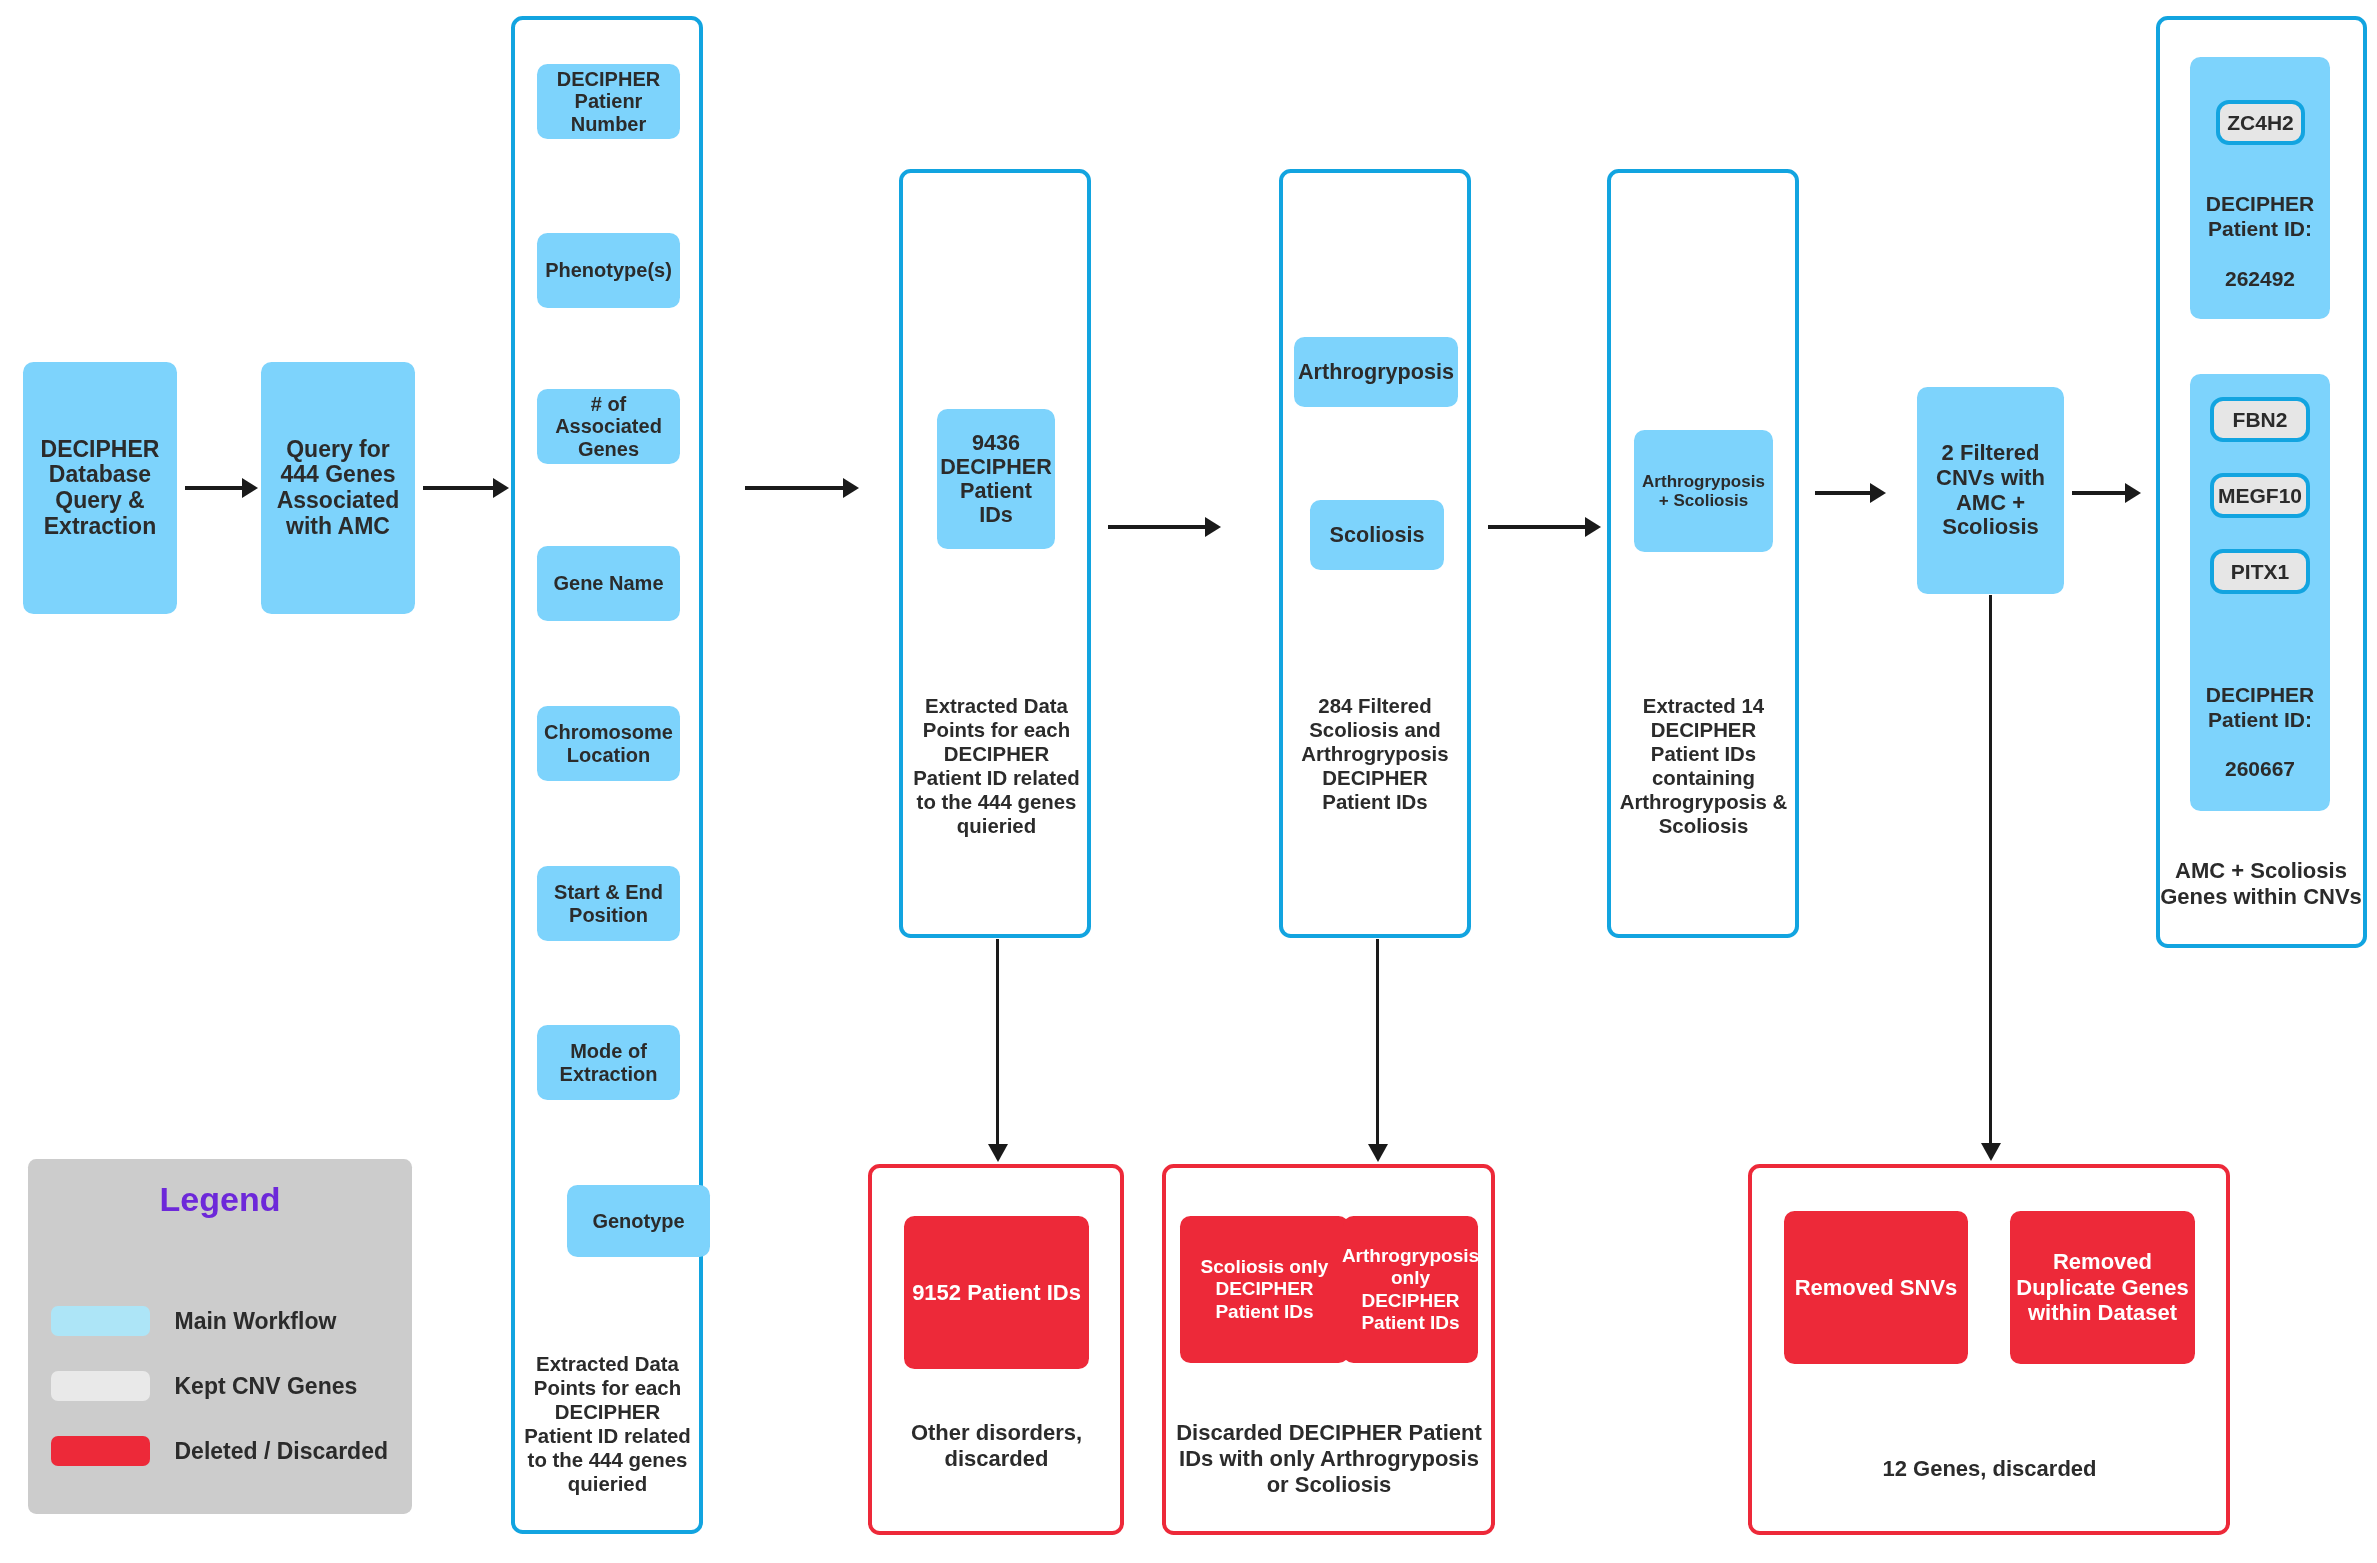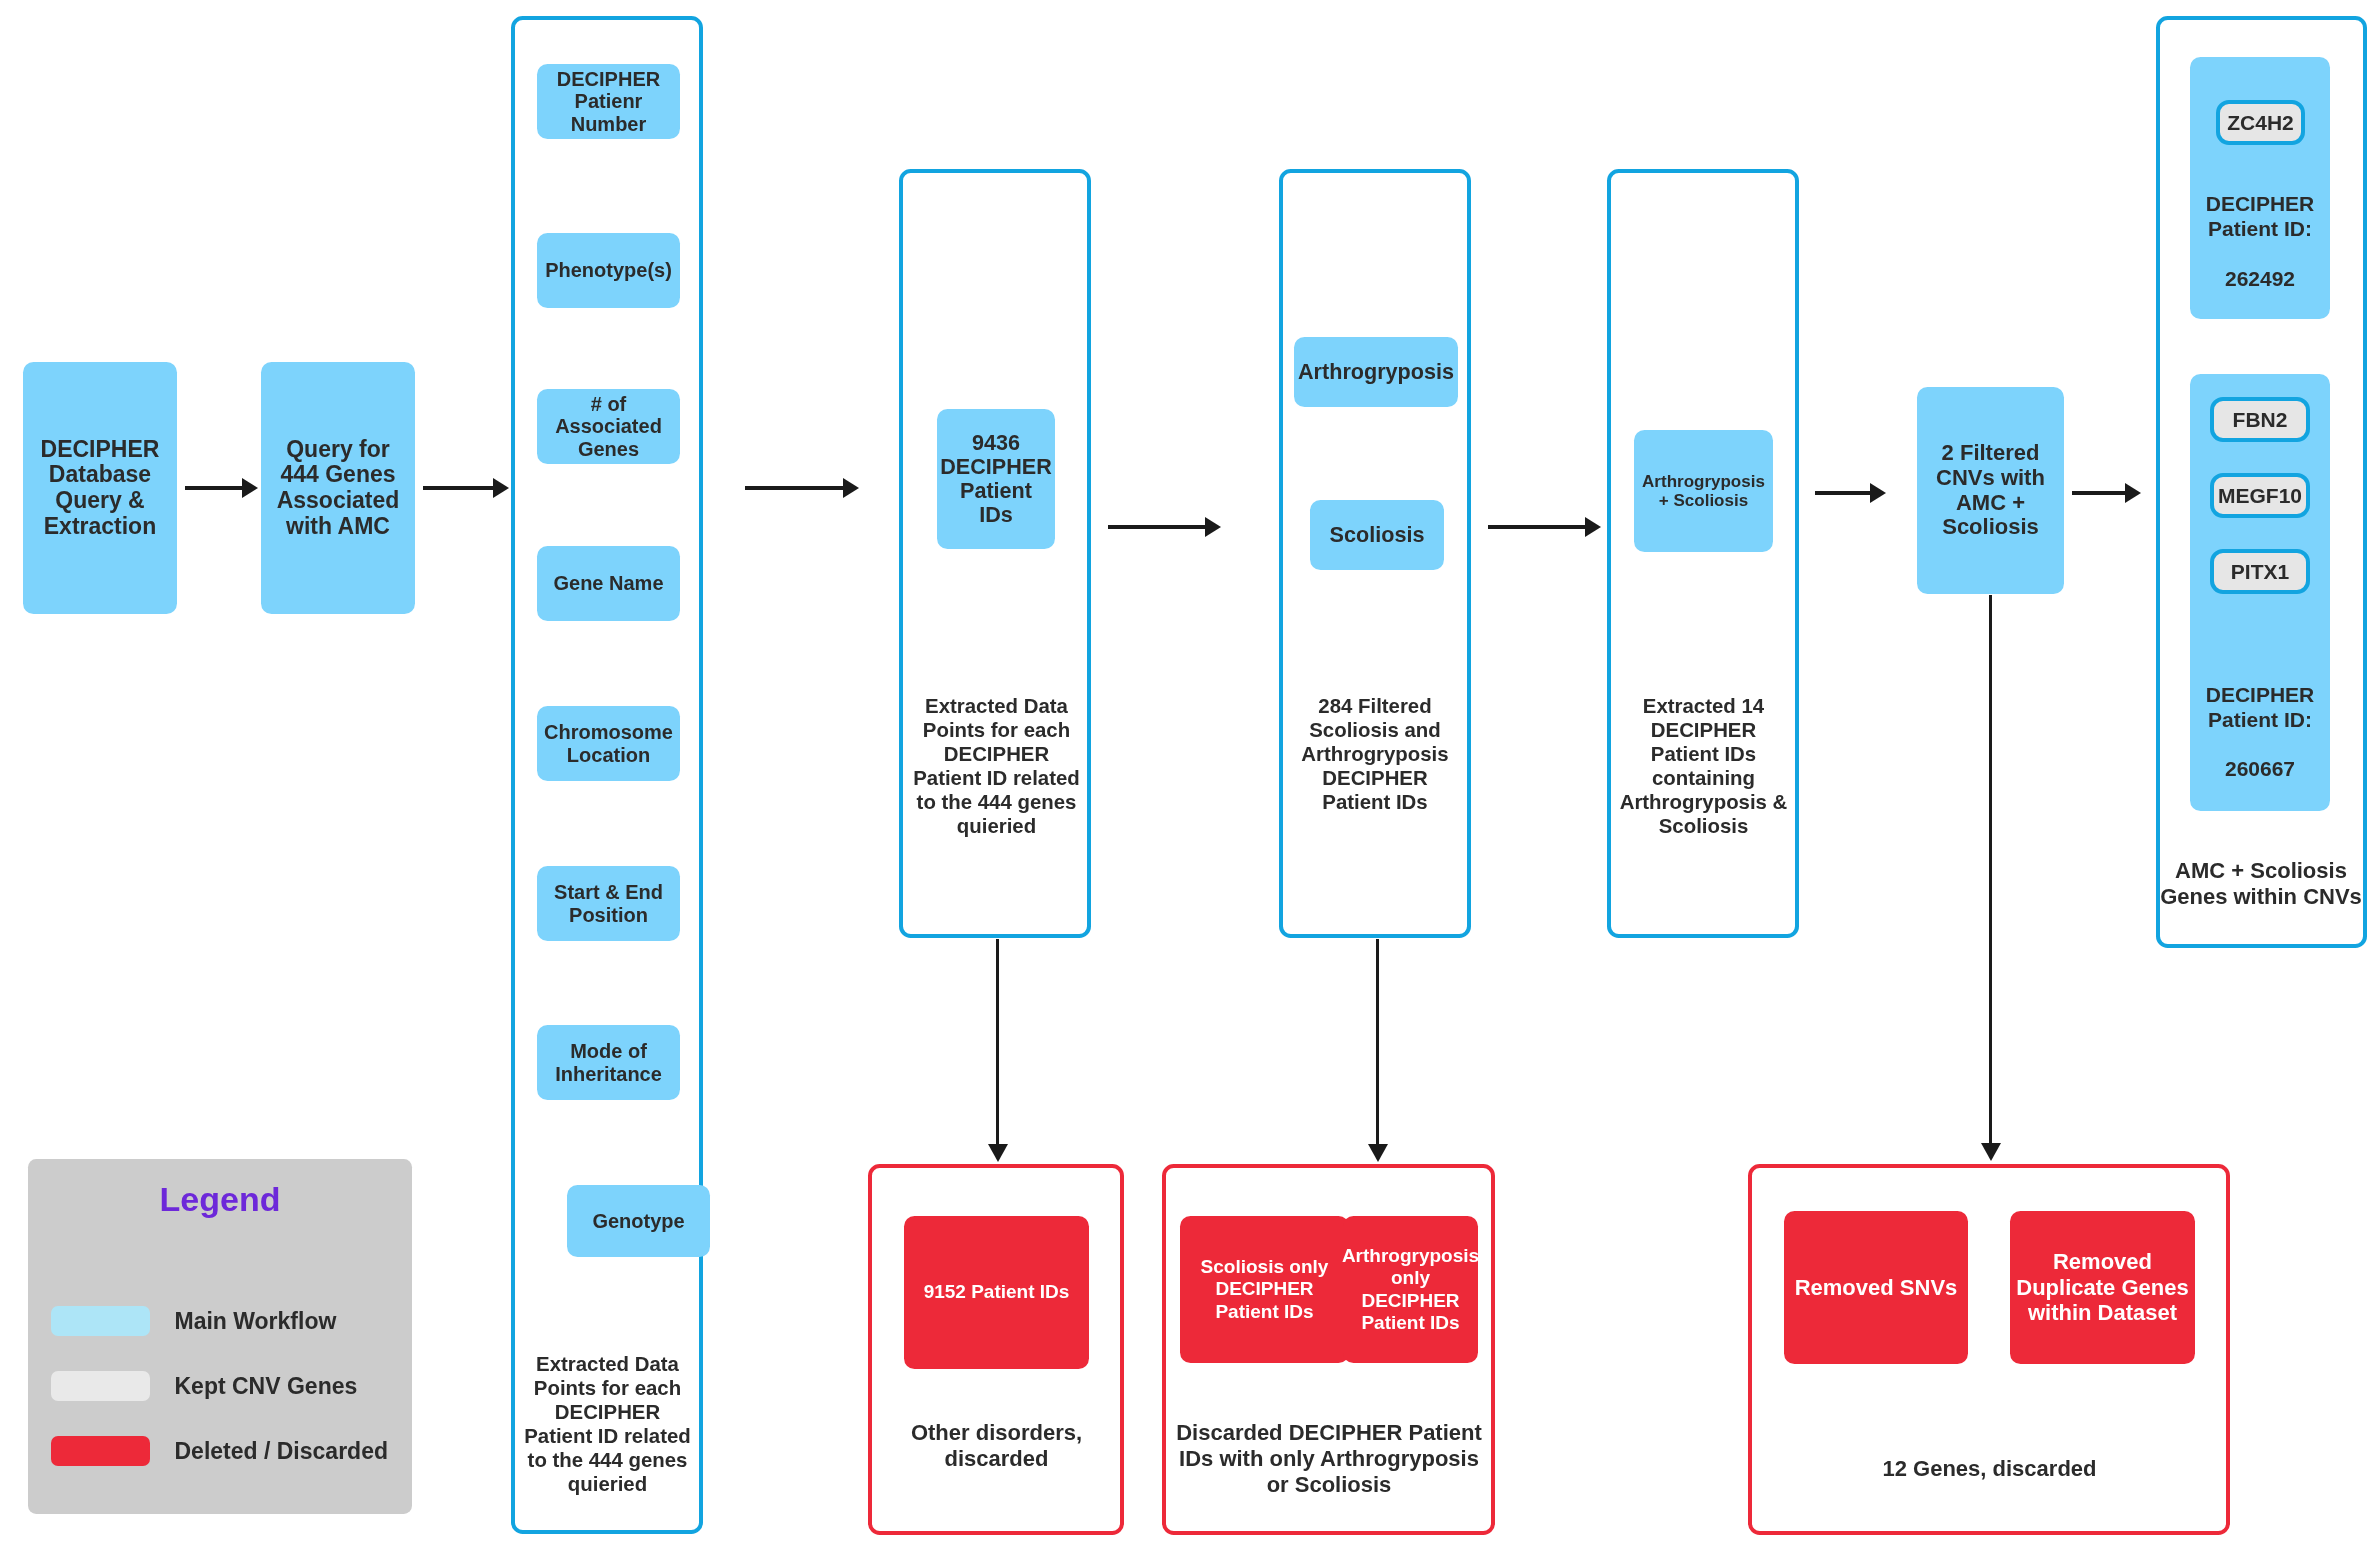--- a/index.html
+++ b/index.html
@@ -61,21 +61,21 @@
   <div class="harrow" style="left:423px;top:486px;width:71px;"></div>
 
   <div class="bluebox" style="left:511px;top:16.3px;width:192px;height:1518px;"></div>
 
   <div class="chip" style="left:537px;top:64px;width:143px;height:75px;font-size:20px;">DECIPHER Patienr Number</div>
   <div class="chip" style="left:537px;top:233px;width:143px;height:75px;font-size:20px;">Phenotype(s)</div>
   <div class="chip" style="left:537px;top:389px;width:143px;height:75px;font-size:20px;"># of Associated Genes</div>
   <div class="chip" style="left:537px;top:546px;width:143px;height:75px;font-size:20px;">Gene Name</div>
   <div class="chip" style="left:537px;top:706px;width:143px;height:75px;font-size:20px;">Chromosome Location</div>
   <div class="chip" style="left:537px;top:866px;width:143px;height:75px;font-size:20px;">Start &amp; End Position</div>
-  <div class="chip" style="left:537px;top:1025px;width:143px;height:75px;font-size:20px;">Mode of Inheritance</div>
+  <div class="chip" style="left:537px;top:1025px;width:143px;height:75px;font-size:20px;">Mode of Extraction</div>
   <div class="chip" style="left:567px;top:1185px;width:143px;height:72px;font-size:20px;">Genotype</div>
 
   <div class="caption" style="left:523px;top:1352px;width:169px;font-size:20.4px;">Extracted Data Points for each DECIPHER Patient ID related to the 444 genes quieried</div>
 
   <div class="harrow" style="left:745px;top:486px;width:99px;"></div>
 
   <div class="bluebox" style="left:899px;top:169px;width:192px;height:769px;"></div>
 
   <div class="chip" style="left:937px;top:409px;width:118px;height:140px;font-size:21.6px;">9436 DECIPHER Patient IDs</div>
 
@@ -121,21 +121,21 @@
   <div class="chip" style="left:2190px;top:374px;width:140px;height:437px;border-radius:10.5px;display:block;padding:0;"></div>
   <div class="genechip" style="left:2210px;top:397px;width:100px;height:45px;font-size:21px;">FBN2</div>
   <div class="genechip" style="left:2210px;top:473px;width:100px;height:45px;font-size:21px;">MEGF10</div>
   <div class="genechip" style="left:2210px;top:549px;width:100px;height:45px;font-size:21px;">PITX1</div>
   <div class="caption" style="left:2195px;top:683px;width:130px;font-size:21px;">DECIPHER Patient ID:</div>
   <div class="caption" style="left:2195px;top:757px;width:130px;font-size:21px;">260667</div>
 
   <div class="caption" style="left:2159px;top:858px;width:204px;font-size:22px;">AMC + Scoliosis Genes within CNVs</div>
 
   <div class="redbox" style="left:868px;top:1164px;width:256px;height:371px;"></div>
-  <div class="redchip" style="left:904px;top:1216px;width:185px;height:153px;font-size:19px;">9152 Patient IDs</div>
+  <div class="redchip" style="left:904px;top:1216px;width:185px;height:153px;font-size:22px;">9152 Patient IDs</div>
   <div class="caption" style="left:874px;top:1420px;width:245px;font-size:22px;">Other disorders, discarded</div>
 
   <div class="redbox" style="left:1162px;top:1164px;width:333px;height:371px;"></div>
   <div class="redchip" style="left:1180px;top:1216px;width:169px;height:147px;font-size:19px;">Scoliosis only DECIPHER Patient IDs</div>
   <div class="redchip" style="left:1343px;top:1216px;width:135px;height:147px;font-size:19px;">Arthrogryposis only DECIPHER Patient IDs</div>
   <div class="caption" style="left:1167px;top:1420px;width:324px;font-size:22px;">Discarded DECIPHER Patient IDs with only Arthrogryposis or Scoliosis</div>
 
   <div class="redbox" style="left:1748px;top:1164px;width:482px;height:371px;"></div>
   <div class="redchip" style="left:1784px;top:1211px;width:184px;height:153px;font-size:22px;">Removed SNVs</div>
   <div class="redchip" style="left:2010px;top:1211px;width:185px;height:153px;font-size:22px;">Removed Duplicate Genes within Dataset</div>

